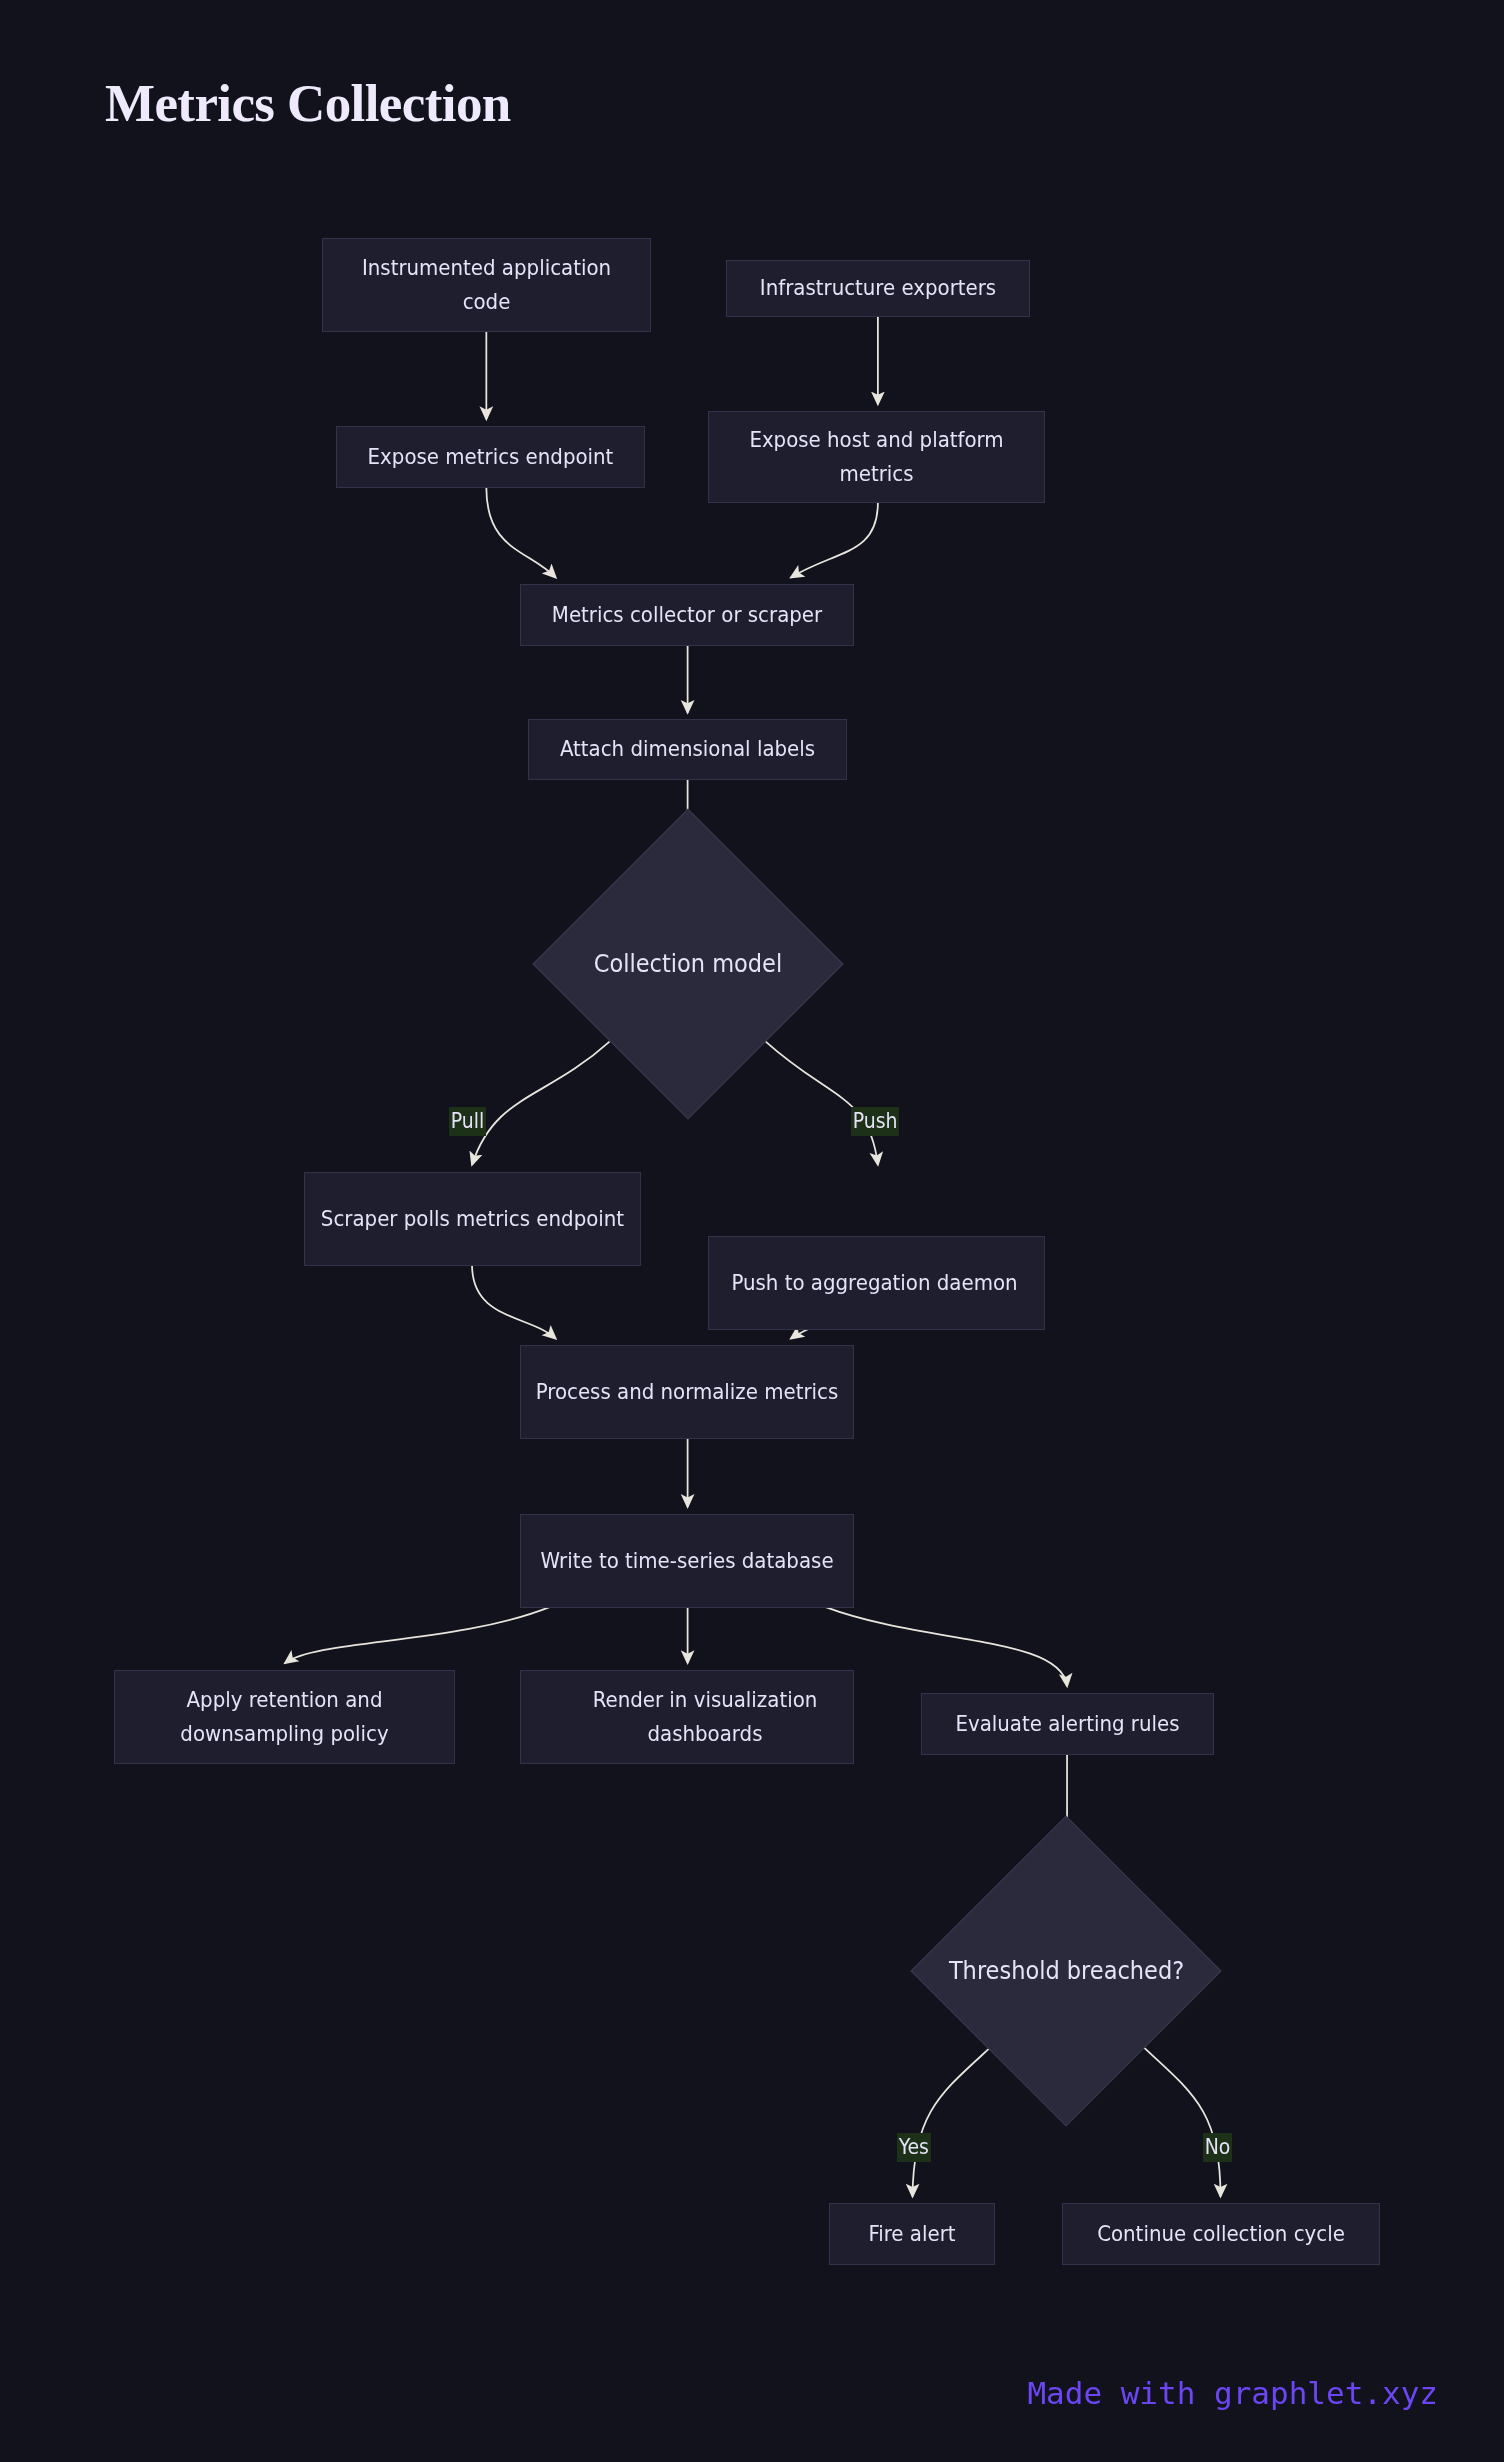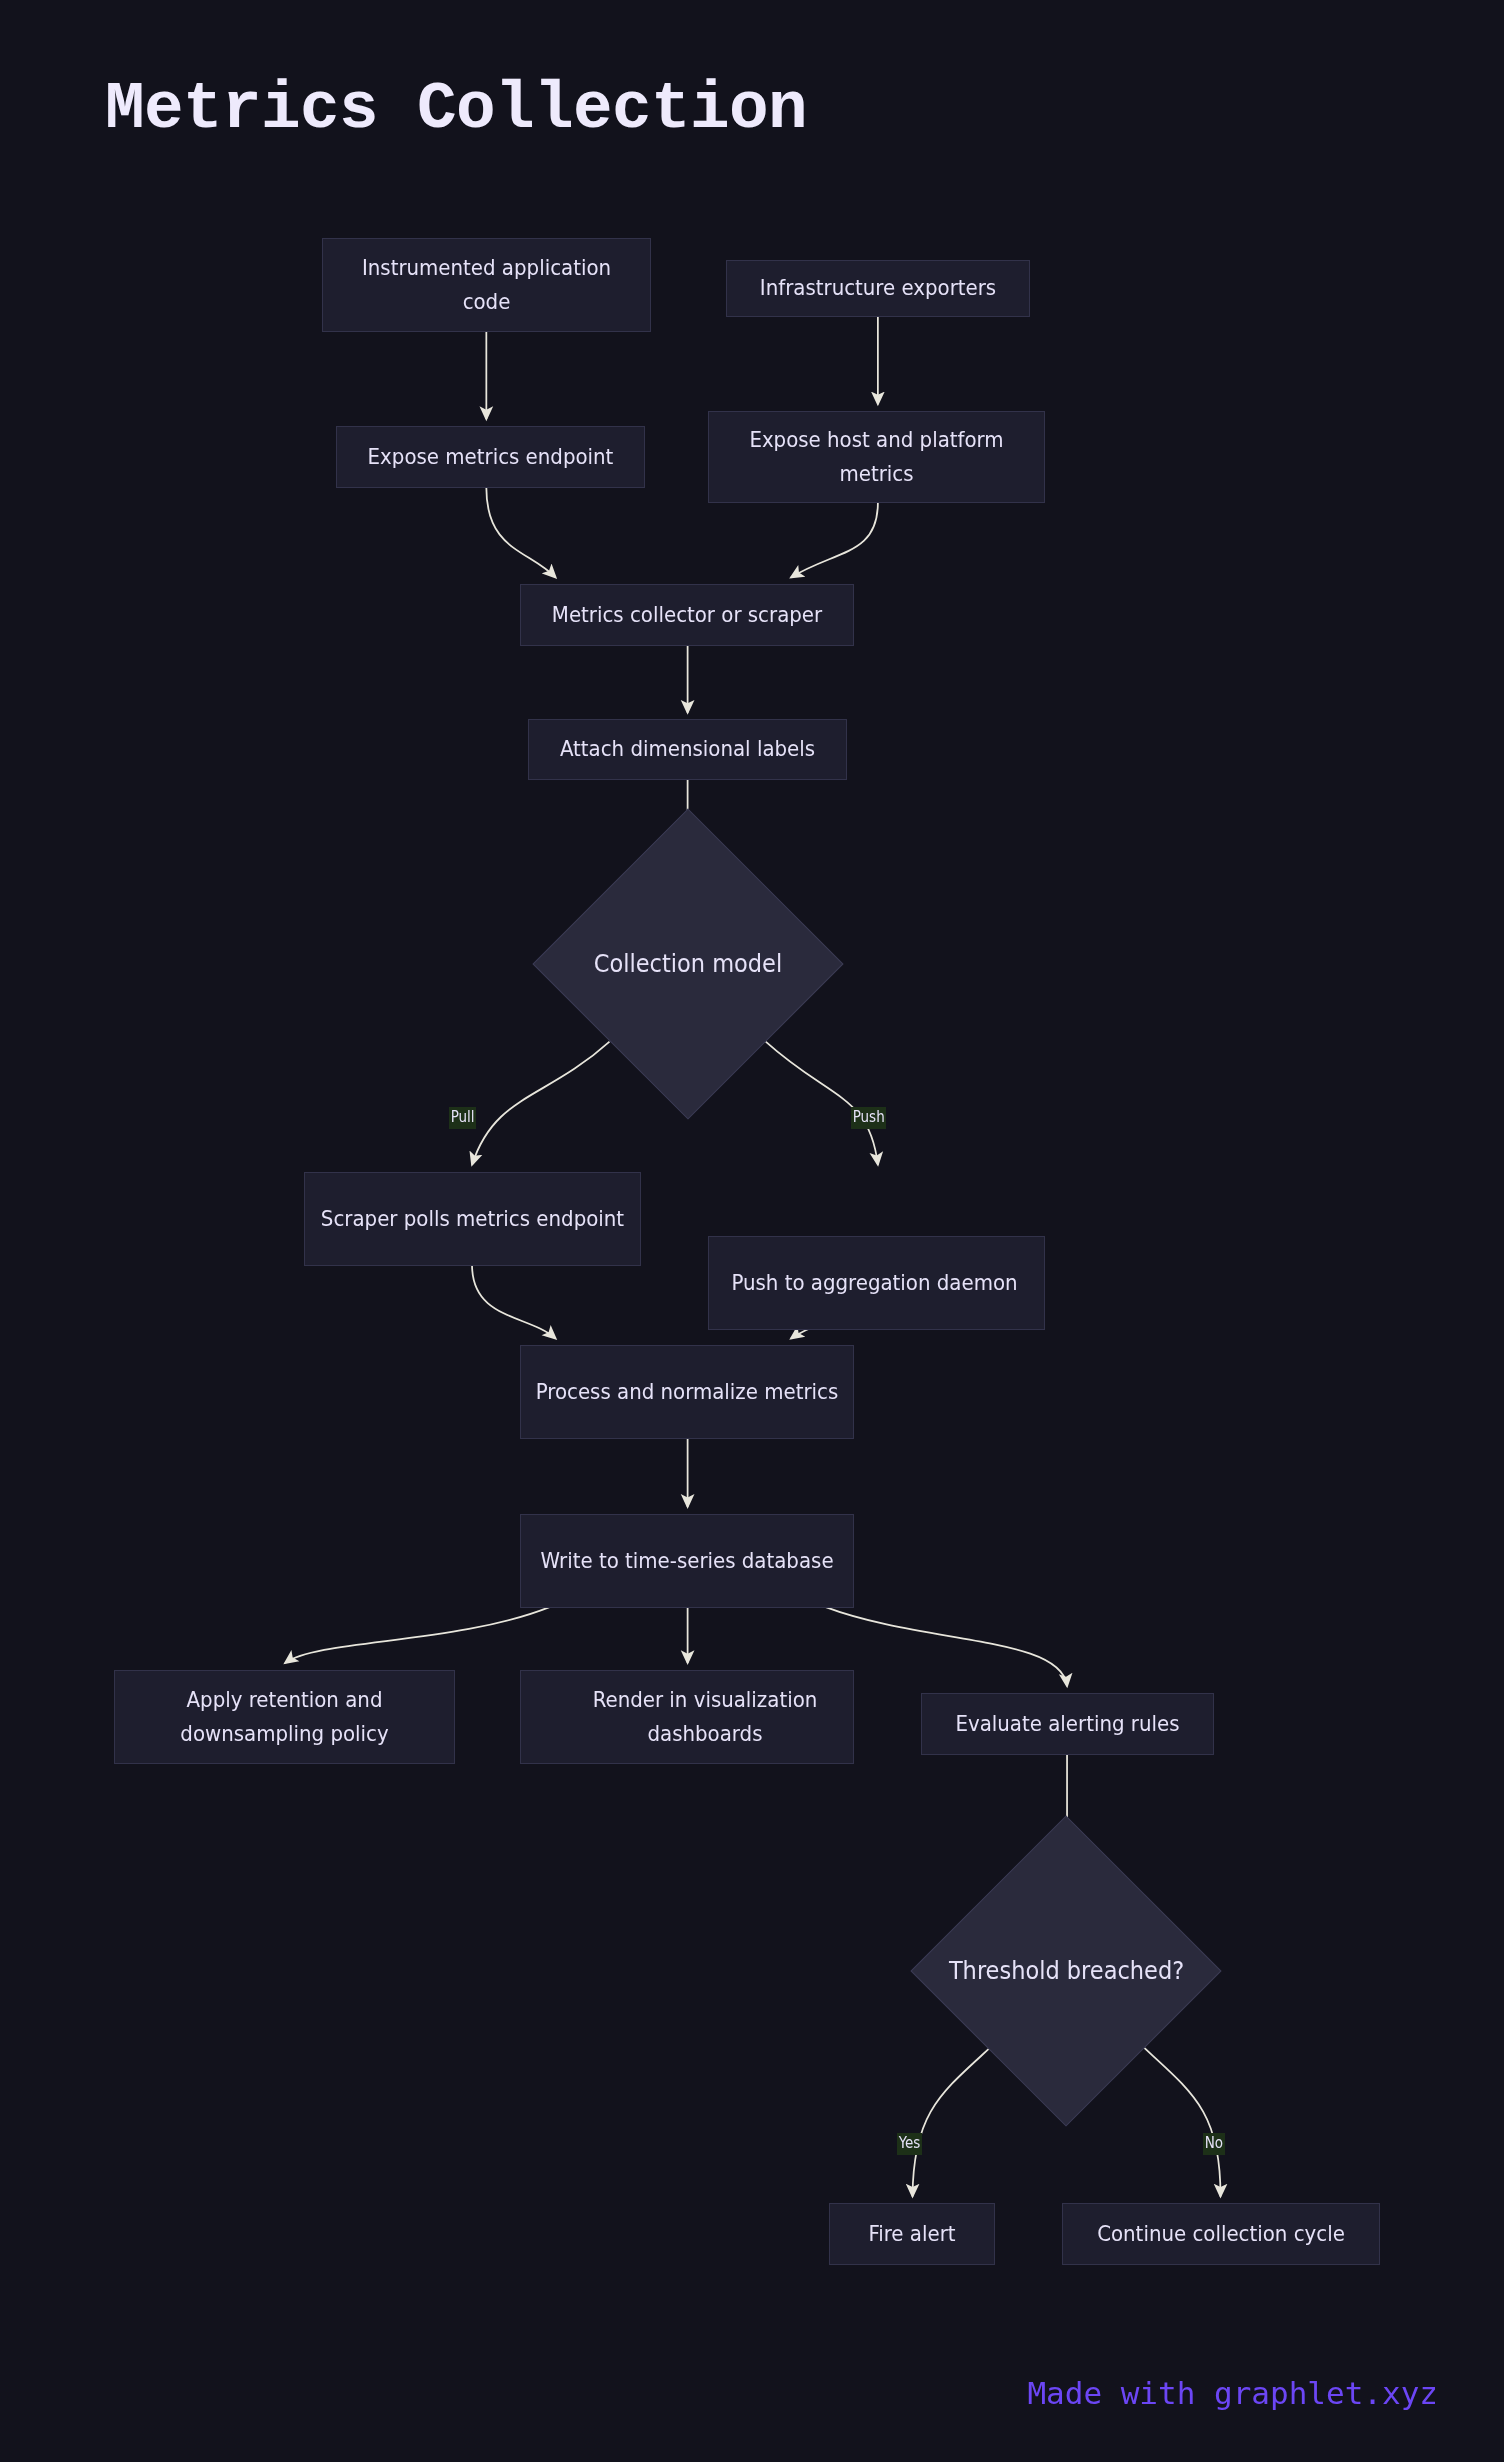--- a/index.html
+++ b/index.html
@@ -25,23 +25,23 @@
   #node-layer {
     position: absolute;
     left: 0; top: 0;
     width: 1505px;
     height: 1800px;
   }
   .title {
     position: absolute;
     left: 105px;
     top: 77px;
-    font-family: Liberation Mono, monospace;
+    font-family: Liberation Serif, serif;
     font-weight: 700;
-    font-size: 66px;
+    font-size: 53px;
     letter-spacing: -0.6px;
     color: #eeeafc;
     white-space: nowrap;
     line-height: 1;
   }
   .node {
     position: absolute;
     box-sizing: border-box;
     background: #1e1e2e;
     border: 1.1px solid #32324a;
@@ -70,21 +70,21 @@
     text-align: center;
     color: #e6e2f8;
     font-size: 25px;
     line-height: 1.5;
     pointer-events: none;
   }
   .edge-label {
     position: absolute;
     background: #1d3018;
     color: #e6e2f8;
-    font-size: 15px;
+    font-size: 21px;
     line-height: 1.15;
     padding: 2.2px 1.7px 2.8px 1.7px;
     white-space: nowrap;
   }
   .footer {
     position: absolute;
     right: 67px;
     bottom: 51px;
     font-family: "DejaVu Sans Mono", "Liberation Mono", monospace;
     font-size: 31px;

